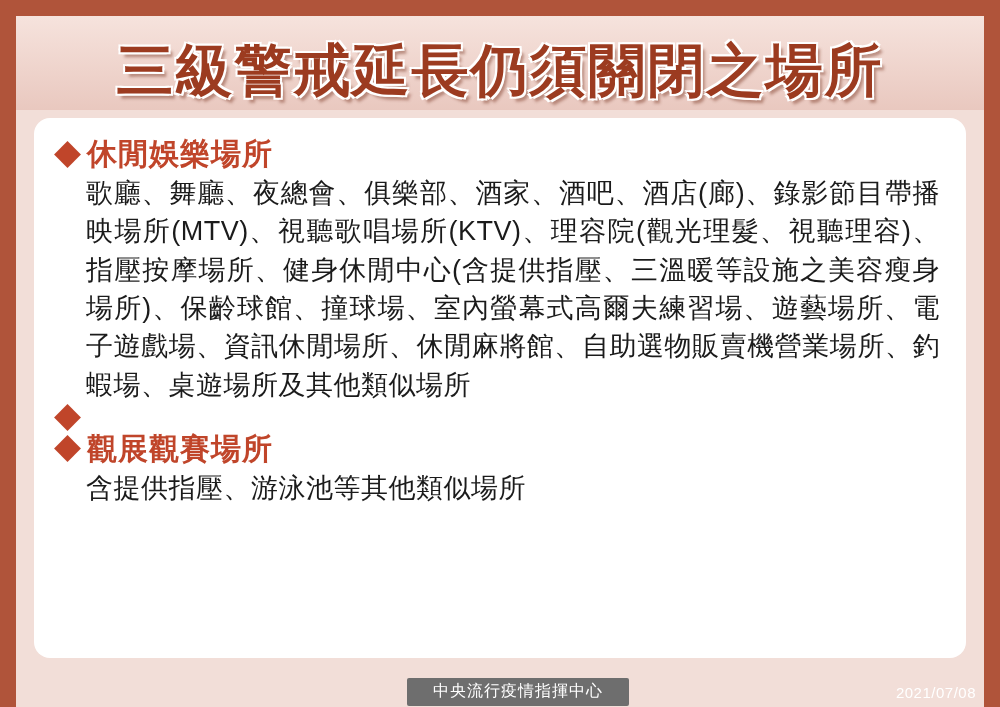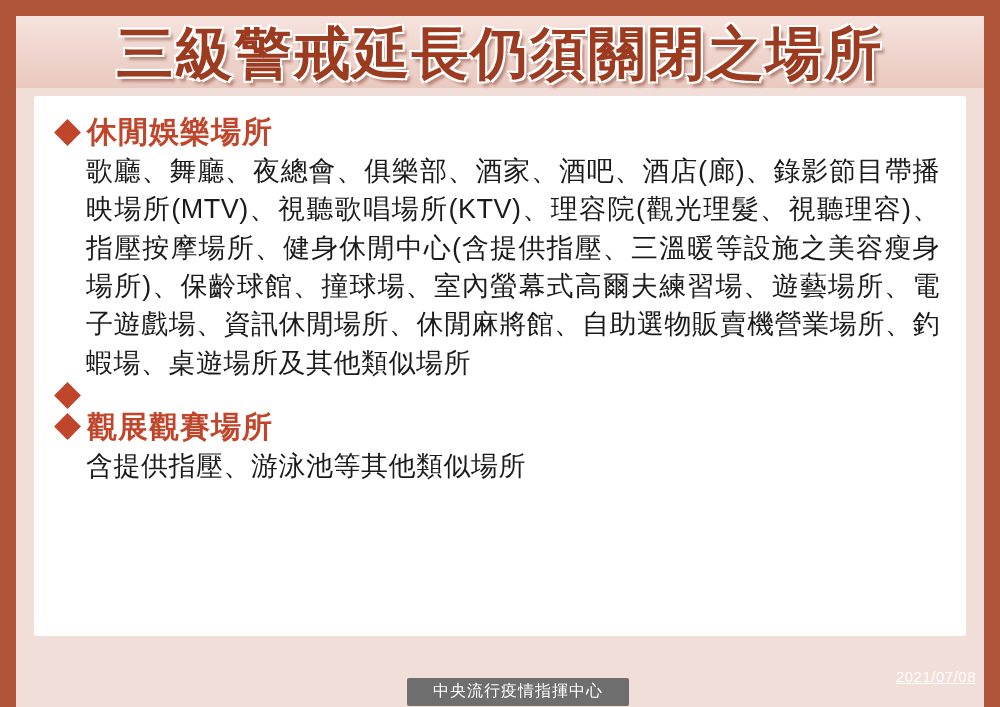--- a/index.html
+++ b/index.html
@@ -23,23 +23,23 @@
   }
   .inner {
     position: relative;
     width: 968px;
     height: 707px;
     background: #f2ded8;
     box-sizing: border-box;
     padding: 0;
   }
   .title-bar {
-    height: 72px;
+    height: 94px;
     display: flex;
-    align-items: flex-start;
+    align-items: flex-end;
     justify-content: center;
     background: linear-gradient(180deg, #f6e3dd 0%, #e9c8bf 100%);
   }
   .title {
     font-size: 57px;
     font-weight: bold;
     letter-spacing: 2px;
     color: #9c3b20;
     -webkit-text-stroke: 2px #ffffff;
     paint-order: stroke fill;
@@ -47,21 +47,21 @@
       2px 2px 0 #ffffff,
       -2px 2px 0 #ffffff,
       2px -2px 0 #ffffff,
       -2px -2px 0 #ffffff,
       4px 5px 3px rgba(120, 50, 30, 0.45);
     white-space: nowrap;
   }
   .card {
     margin: 8px 18px 0 18px;
     background: #ffffff;
-    border-radius: 3px;
+    border-radius: 16px;
     box-sizing: border-box;
     padding: 18px 26px 16px 22px;
     height: 540px;
     overflow: hidden;
   }
   .section {
     margin-bottom: 4px;
   }
   .section-head {
     display: flex;
@@ -110,25 +110,24 @@
     color: #ffffff;
     font-size: 16px;
     letter-spacing: 1px;
     padding: 3px 26px 4px 26px;
     border-radius: 2px;
     font-weight: normal;
   }
   .footer-date {
     position: absolute;
     right: 24px;
-    bottom: 22px;
+    bottom: 6px;
     color: #ffffff;
     font-size: 15px;
     letter-spacing: 0.5px;
-    text-decoration: underline;
   }
 </style>
 </head>
 <body>
 
 <div class="poster">
   <div class="inner">
 
     <div class="title-bar">
       <div class="title">三級警戒延長仍須關閉之場所</div>

